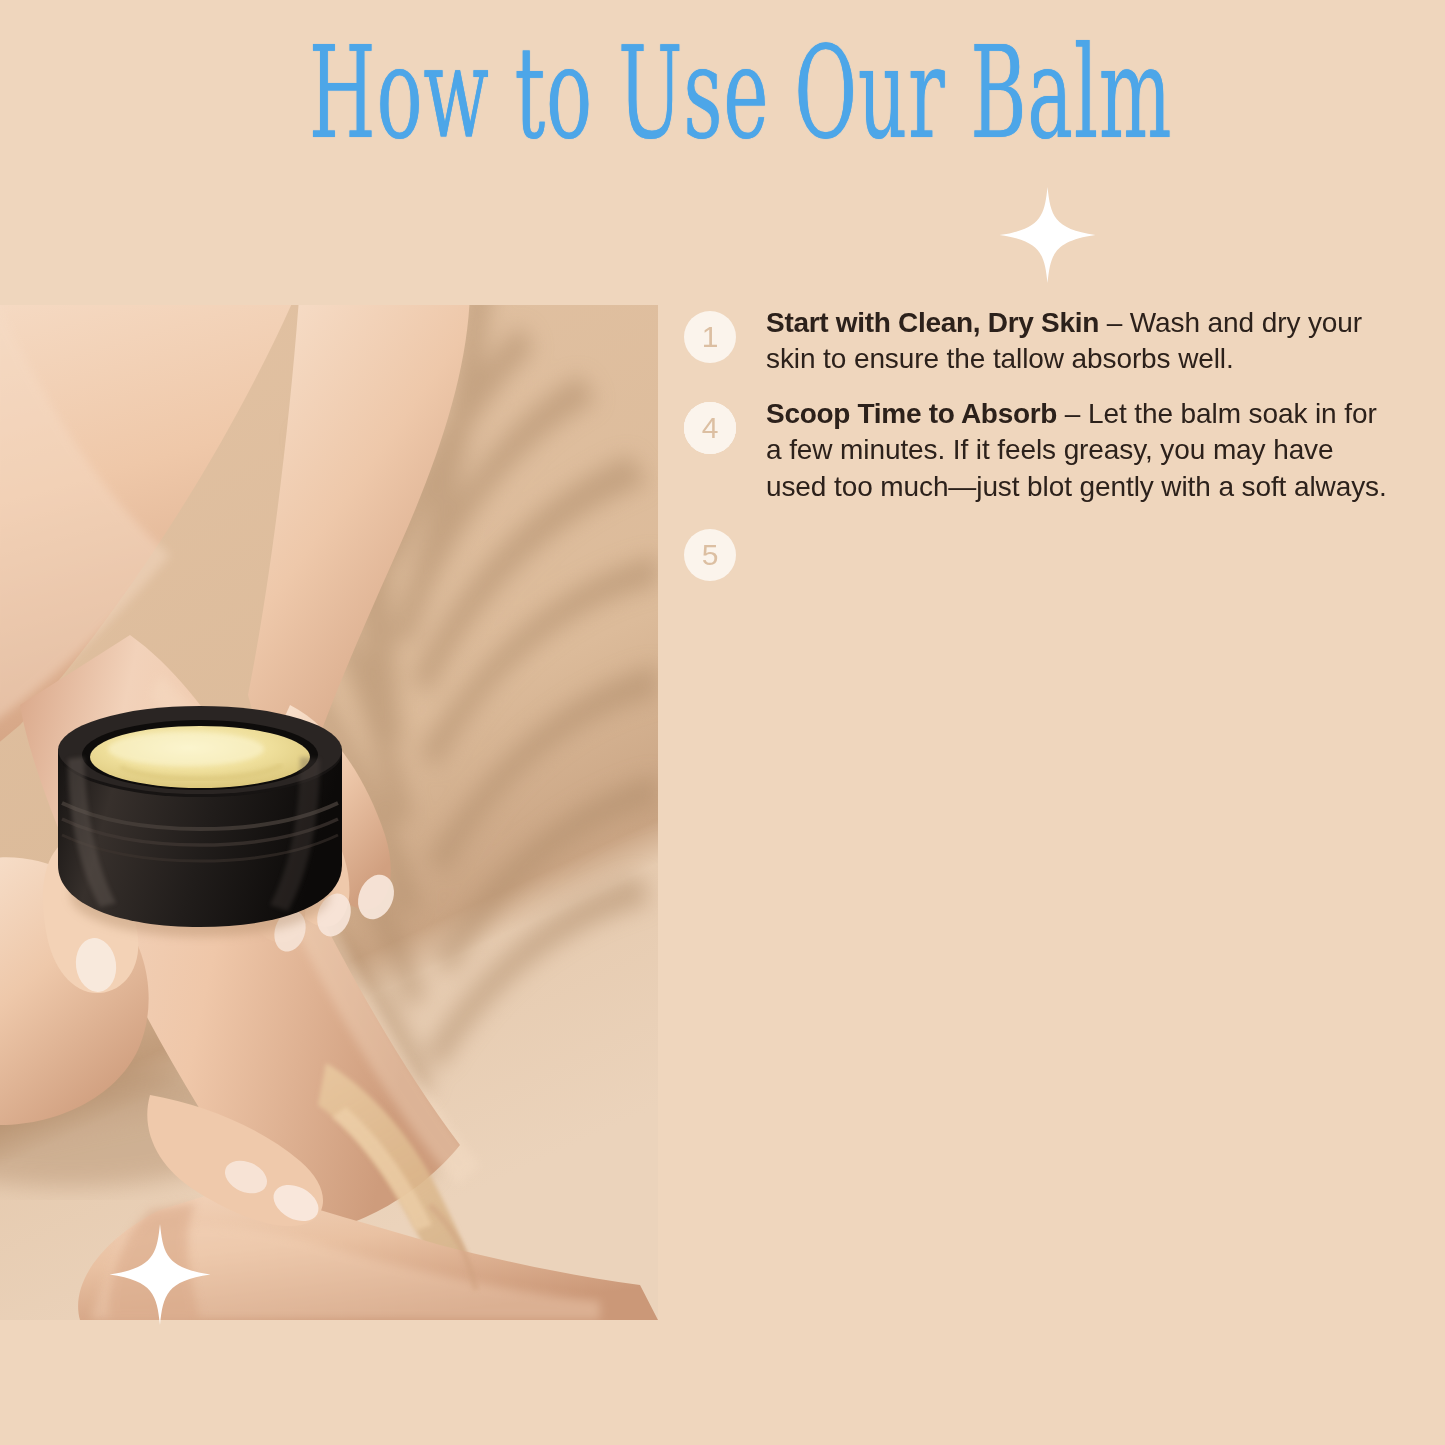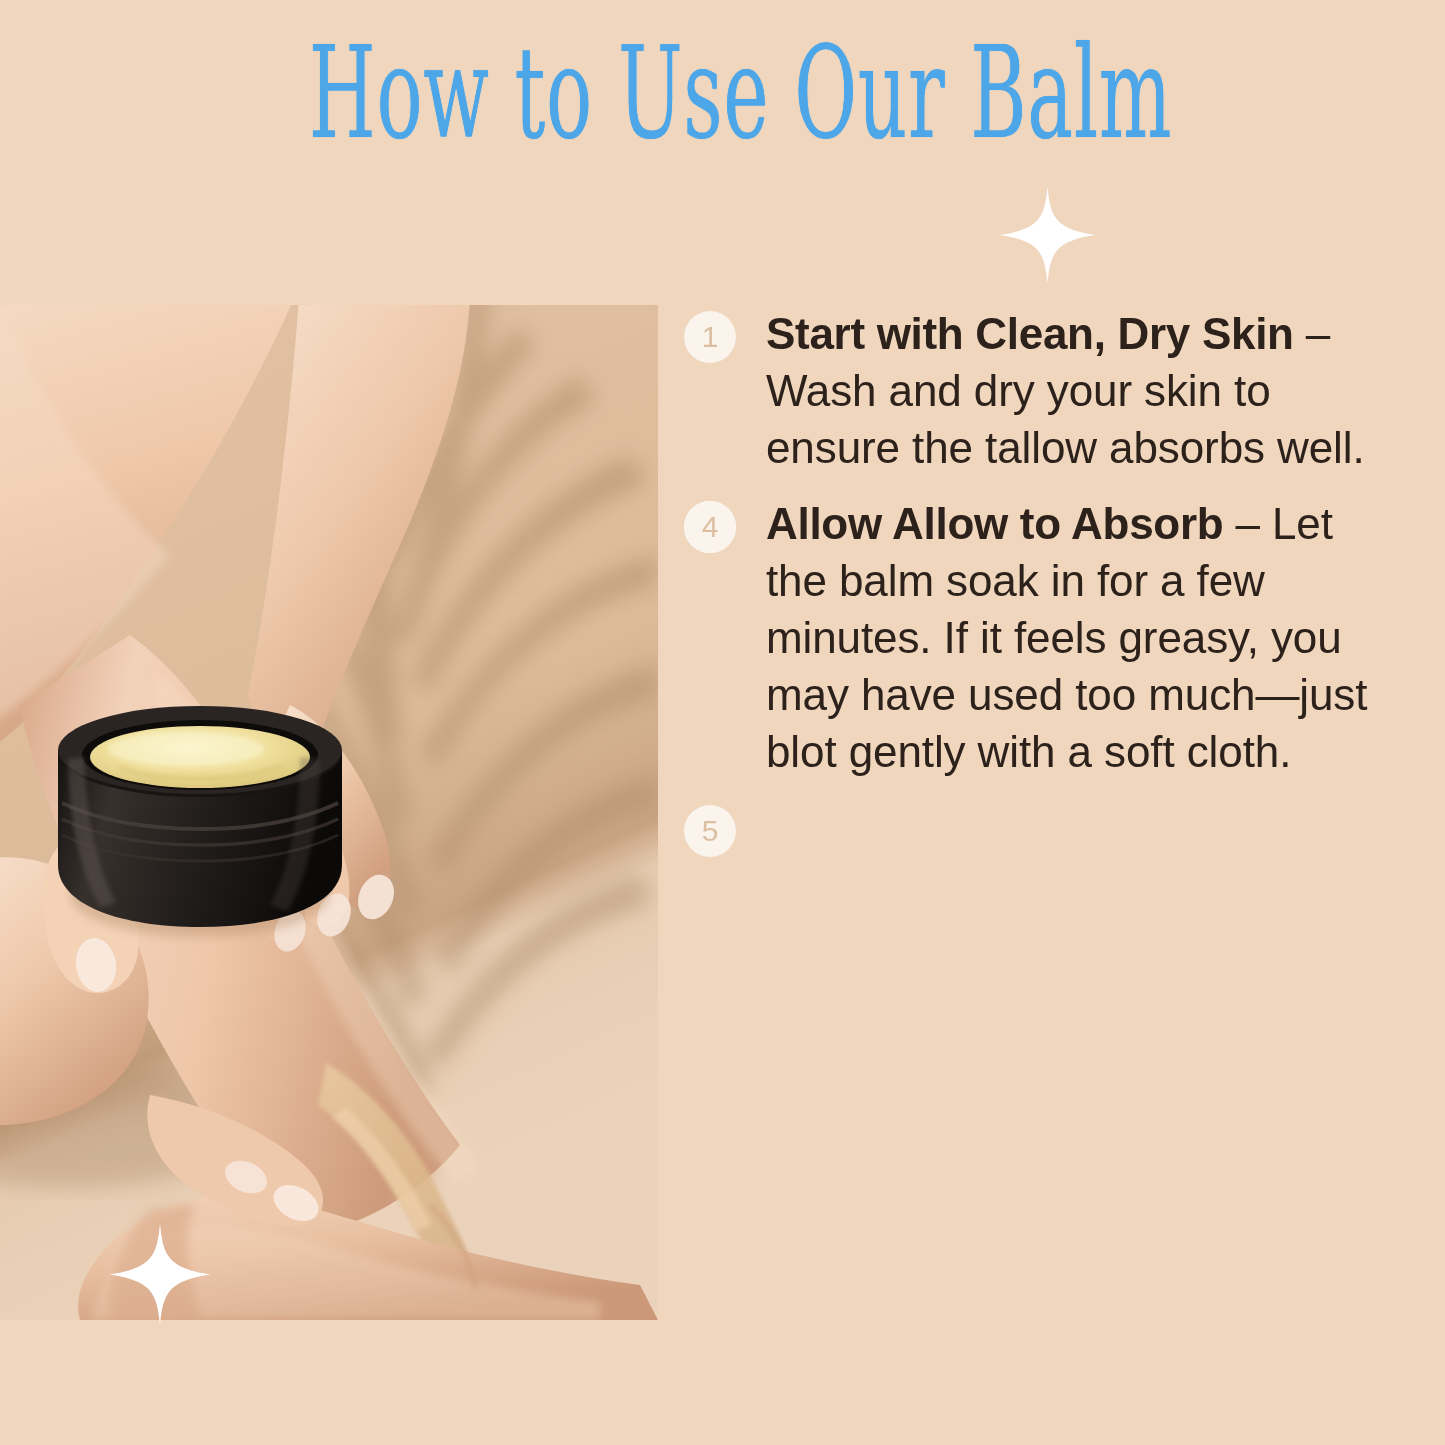--- a/index.html
+++ b/index.html
@@ -70,21 +70,21 @@
     width:52px; height:52px;
     border-radius:50%;
     background:#FBF4EC;
     color:#DCBFA2;
     font-size:30px;
     font-weight:400;
     display:flex; align-items:center; justify-content:center;
     font-family:"Liberation Sans", sans-serif;
   }
   .step-text {
-    font-size:44px;
+    font-size:28px;
     line-height:1.30;
     color:#2C211B;
     font-weight:400;
     letter-spacing:-0.1px;
   }
   .step-text .lead {
     font-weight:bold;
     letter-spacing:-0.3px;
   }
 </style>
@@ -270,20 +270,20 @@
   <div class="step">
     <div class="step-badge">2</div>
   </div>
 
   <div class="step">
     <div class="step-badge">3</div>
   </div>
 
   <div class="step">
     <div class="step-badge">4</div>
-    <div class="step-text"><span class="lead">Allow Allow to Absorb</span><span> – Let the balm soak in for a few minutes. If it feels greasy, you may have used too much—just blot gently with a soft cloth.</span></div>
+    <div class="step-text"><span class="lead">Scoop Time to Absorb</span><span> – Let the balm soak in for a few minutes. If it feels greasy, you may have used too much—just blot gently with a soft always.</span></div>
   </div>
 
   <div class="step">
     <div class="step-badge">5</div>
   </div>
 
 </div>
 
 </body></html>

